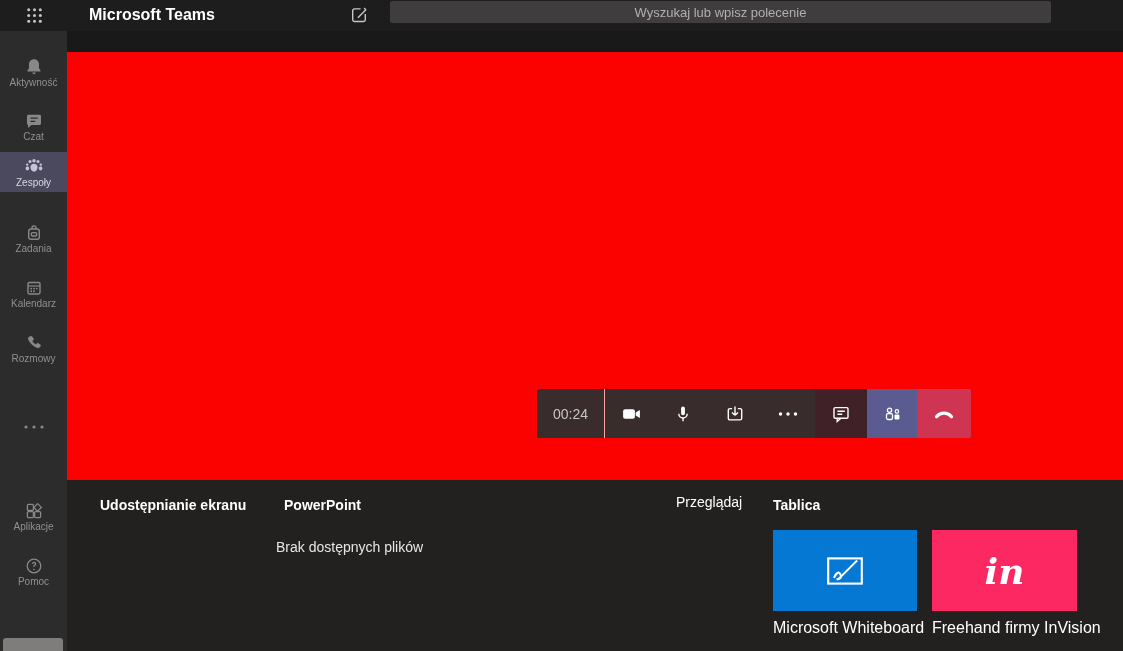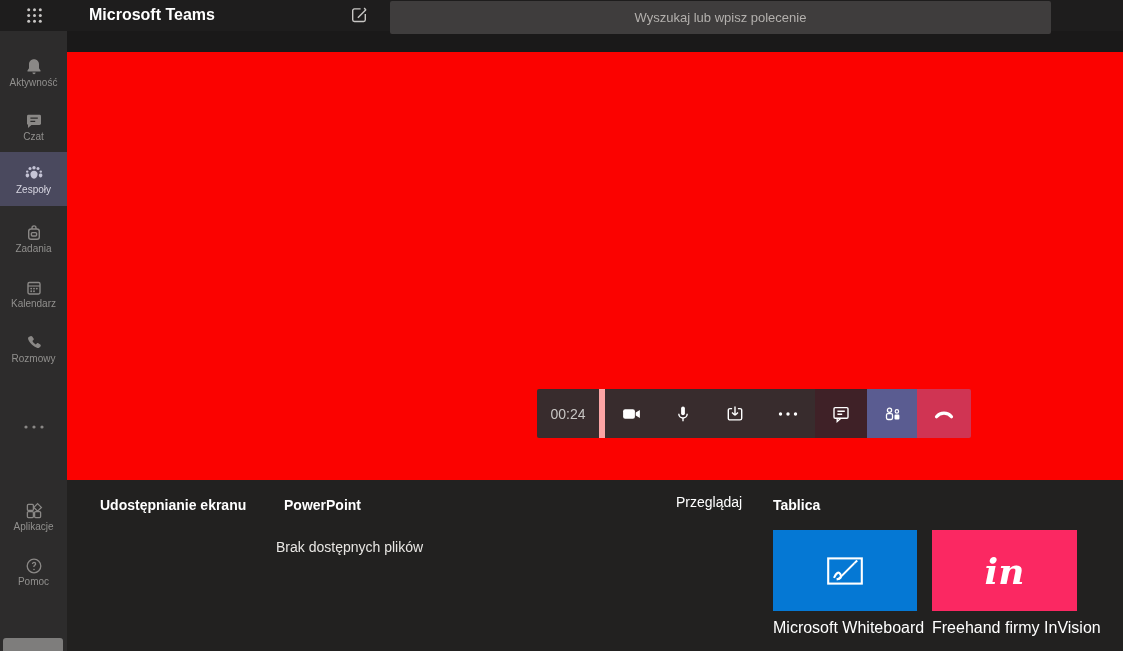--- a/index.html
+++ b/index.html
@@ -5,40 +5,40 @@
   * { margin:0; padding:0; box-sizing:border-box; }
   html,body { width:1123px; height:651px; overflow:hidden; }
   body { font-family:"Liberation Sans", sans-serif; background:#1b1a1a; }
   #app { position:relative; width:1123px; height:651px; background:#1b1a1a; overflow:hidden; }
 
   
   .header { position:absolute; left:0; top:0; width:1123px; height:31px; background:#1e1d1d; z-index:6; }
   .waffle { position:absolute; left:25px; top:6px; width:19px; height:19px; color:#c8c6c4; background:none; border:none; cursor:pointer; }
   .app-title { position:absolute; left:89px; top:0; height:31px; line-height:30px; font-size:16px; font-weight:700; color:#ffffff; white-space:nowrap; }
   .compose { position:absolute; left:349px; top:5px; width:20px; height:20px; color:#c8c6c4; background:none; border:none; cursor:pointer; }
-  .search { position:absolute; left:390px; top:1px; width:661px; height:33px; background:#3f3d3d; border:none; border-radius:2px; text-align:center; font-size:13px; color:#d0cecc; font-family:"Liberation Sans", sans-serif; outline:none; }
+  .search { position:absolute; left:390px; top:1px; width:661px; height:22px; background:#3f3d3d; border:none; border-radius:2px; text-align:center; font-size:13px; color:#d0cecc; font-family:"Liberation Sans", sans-serif; outline:none; }
   .search::placeholder { color:#b3b0ad; }
 
   
   .sidebar { position:absolute; left:0; top:31px; width:67px; height:620px; background:#2d2c2c; z-index:5; }
   .sb-item { position:absolute; left:0; width:67px; display:flex; flex-direction:column; align-items:center; gap:0; background:none; border:none; cursor:pointer; color:#8a8886; padding:4px 0; }
   .sb-item .sb-label { font-size:10px; color:#91908e; font-family:"Liberation Sans", sans-serif; }
-  .sb-item.active { background:#4a495e; height:54px; justify-content:center; color:#c5c4d6; }
+  .sb-item.active { background:#4a495e; height:40px; justify-content:center; color:#c5c4d6; }
   .sb-item.active .sb-label { color:#d8d7e2; }
   .sb-dots { position:absolute; left:0; top:392px; width:67px; display:flex; justify-content:center; background:none; border:none; cursor:pointer; color:#8a8886; }
   .dl-btn { position:absolute; left:3px; top:607px; width:60px; height:41px; background:#7e7d7c; border:none; border-radius:3px; color:#3a3a3a; display:flex; align-items:center; justify-content:center; cursor:pointer; }
 
   
   .stage { position:absolute; left:67px; top:31px; width:1056px; height:449px; background:#1a1919; }
   .red-share { position:absolute; left:0; top:21px; width:1056px; height:428px; background:#fb0200; }
 
   
   .callbar { position:absolute; left:537px; top:389px; width:434px; height:49px; display:flex; border-radius:2px; overflow:hidden; z-index:8; }
   .cb-sec { height:49px; display:flex; align-items:center; justify-content:center; background:#382c2d; border:none; color:#ffffff; cursor:pointer; }
-  .cb-timer { width:68px; font-size:14px; color:#c8c6c4; border-right:6px solid #fca5a5; cursor:default; }
+  .cb-timer { width:68px; font-size:14px; color:#c8c6c4; border-right:1px solid #fca5a5; cursor:default; }
   .cb-btn { width:52px; }
   .cb-more { width:54px; }
   .cb-chat { background:#3f2127; }
   .cb-people { width:50px; background:#5a5c91; }
   .cb-hangup { width:54px; background:#d03453; }
 
   
   .tray { position:absolute; left:67px; top:480px; width:1056px; height:171px; background:#222120; }
   .tray-heading { position:absolute; font-size:14px; font-weight:700; color:#ffffff; white-space:nowrap; }
   .h-screen { left:33px; top:17px; }

